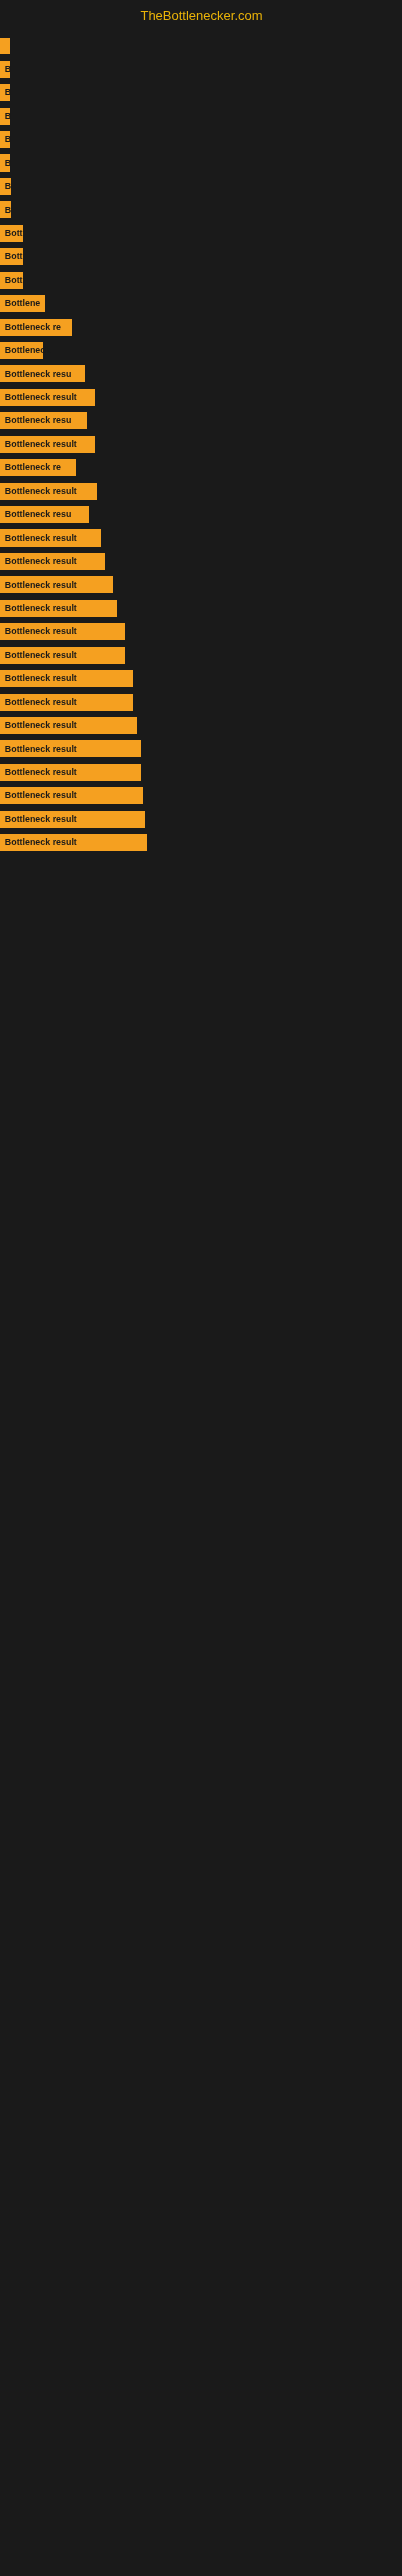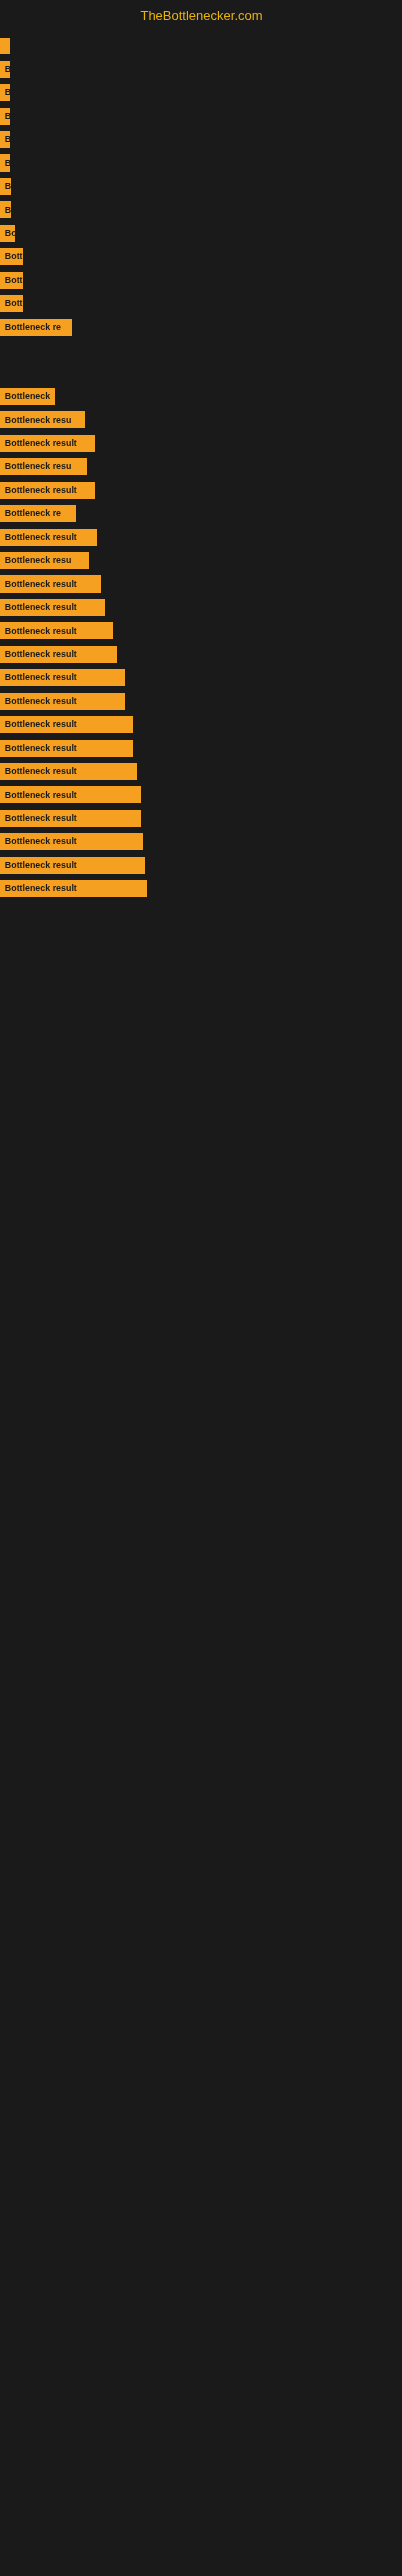--- a/index.html
+++ b/index.html
@@ -76,36 +76,36 @@
     <div class="bar-row">
       <span class="bar-label" style="width: 9.7px;">B</span>
     </div>
     <div class="bar-row">
       <span class="bar-label" style="width: 11.3px;">B</span>
     </div>
     <div class="bar-row">
       <span class="bar-label" style="width: 11.3px;">B</span>
     </div>
     <div class="bar-row">
-      <span class="bar-label" style="width: 14.5px;">Bo</span>
-    </div>
-    <div class="bar-row">
       <span class="bar-label" style="width: 22.5px;">Bott</span>
     </div>
     <div class="bar-row">
       <span class="bar-label" style="width: 22.5px;">Bott</span>
     </div>
     <div class="bar-row">
       <span class="bar-label" style="width: 22.5px;">Bott</span>
     </div>
     <div class="bar-row">
+      <span class="bar-label" style="width: 45px;">Bottlene</span>
+    </div>
+    <div class="bar-row">
       <span class="bar-label" style="width: 72px;">Bottleneck re</span>
     </div>
     <div class="bar-row">
-      <span class="bar-label" style="width: 55px; margin-top: 46px;">Bottleneck</span>
+      <span class="bar-label" style="width: 43px;">Bottleneck</span>
     </div>
     <div class="bar-row">
       <span class="bar-label" style="width: 85px;">Bottleneck resu</span>
     </div>
     <div class="bar-row">
       <span class="bar-label" style="width: 95px;">Bottleneck result</span>
     </div>
     <div class="bar-row">
       <span class="bar-label" style="width: 87px;">Bottleneck resu</span>
     </div>

